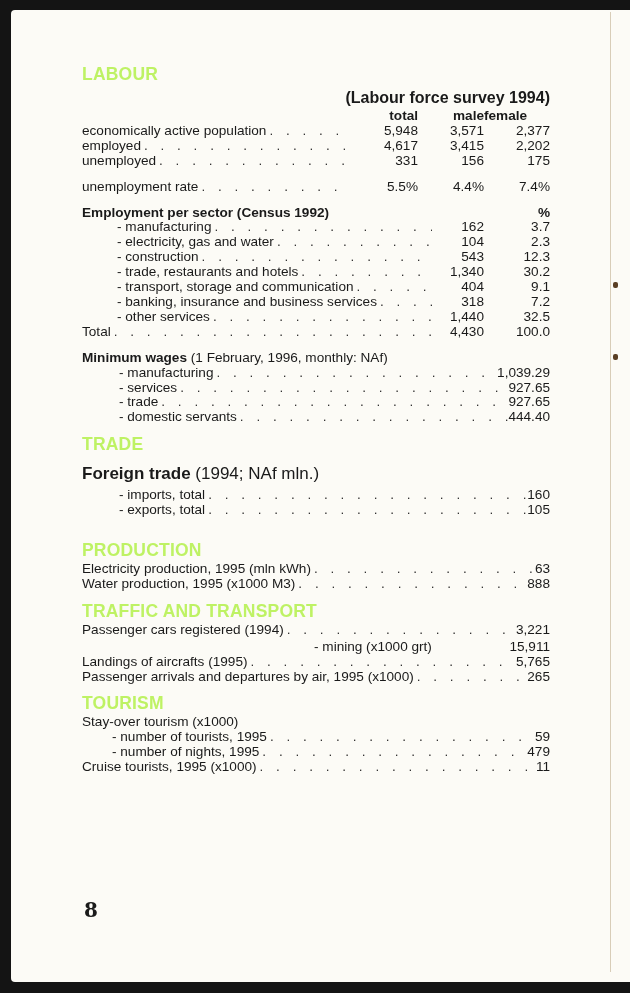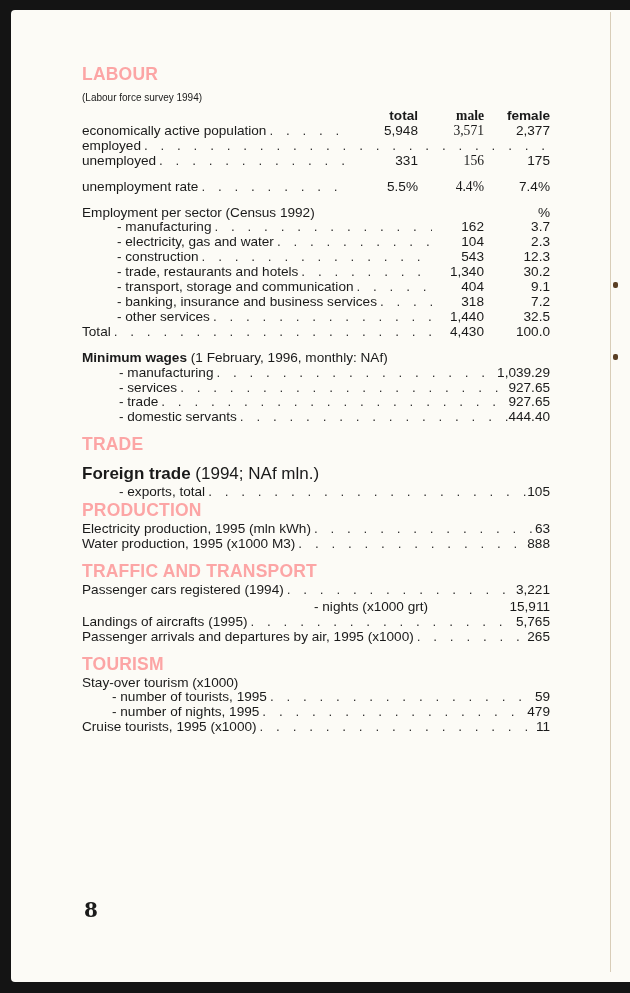--- a/index.html
+++ b/index.html
@@ -4,29 +4,29 @@
 <style>
   * { margin: 0; padding: 0; box-sizing: border-box; }
   html, body { width: 630px; height: 993px; background: #141414; overflow: hidden; }
   body { position: relative; font-family: "Liberation Sans", "DejaVu Sans", sans-serif; color: #1a1a1a; }
   .page {
     position: absolute; left: 11px; top: 10px; width: 619px; height: 972px;
     background: #fcfbf6; border-radius: 4px 0 0 4px;
   }
   .fold { position: absolute; left: 610px; top: 12px; width: 1px; height: 960px; background: #d8cdb8; }
   .content { position: absolute; left: 82px; top: 64px; width: 468px; font-size: 13.6px; line-height: 14.9px; }
-  .h-red { color: #fca5a5; font-weight: bold; font-size: 17.5px; line-height: 20px; letter-spacing: 0.2px; }
-  .sub { font-weight: normal; font-size: 10px; line-height: 15px; }
+  .h-red { color: #bef264; font-weight: bold; font-size: 17.5px; line-height: 20px; letter-spacing: 0.2px; }
+  .sub { font-weight: bold; font-size: 16px; line-height: 15px; text-align: right; }
   .row { display: flex; align-items: flex-start; white-space: nowrap; position: relative; }
   .lbl { flex: 0 0 auto; }
   .dots { flex: 1 1 auto; overflow: hidden; white-space: nowrap; letter-spacing: 4.5px; color: #333; padding-left: 3px; }
   .dots::before { content: ". . . . . . . . . . . . . . . . . . . . . . . . . . . . . . . . . . . . . . . . . . . . . . . . . . . . . . ."; }
   .c3 { flex: 0 0 auto; display: flex; }
   .c3 span { display: inline-block; text-align: right; }
-  .w-t { width: 68px; } .w-m { width: 66px; font-family: Liberation Serif, serif; } .w-f { width: 66px; }
+  .w-t { width: 68px; } .w-m { width: 66px; } .w-f { width: 66px; }
   .w-n { width: 52px; } .w-p { width: 66px; }
   .val { flex: 0 0 auto; text-align: right; }
   .ind { padding-left: 37px; }
   .gap { height: 10px; }
   .hdr-row { display: flex; justify-content: flex-end; font-weight: bold; }
   .big { font-weight: bold; font-size: 17px; line-height: 22px; }
   .big .norm { font-weight: normal; }
   .pagenum { position: absolute; left: 84px; top: 898px; font-family: "DejaVu Serif", "Liberation Serif", serif; font-weight: bold; font-size: 20px; }
   .mark { position: absolute; width: 5px; height: 6px; background: #5a3f24; border-radius: 2px; }
 </style>
@@ -39,35 +39,40 @@
 <div class="mark" style="left:613px;top:354px;"></div>
 
 <div class="content">
 
   <div class="h-red">LABOUR</div>
   <div class="sub" style="margin-top:6px;">(Labour force survey 1994)</div>
 
   <div class="hdr-row" style="margin-top:4px;">
     <span class="w-t" style="text-align:right">total</span>
     <span class="w-m" style="text-align:right">male</span>
-    <span class="w-f" style="text-align:right">female</span>
+    <span class="w-f" style="text-align:left">female</span>
   </div>
 
   <div class="row">
     <span class="lbl">economically active population</span>
       <span class="dots"></span>
     <span class="c3">
         <span class="w-t">5,948</span>
         <span class="w-m">3,571</span>
         <span class="w-f">2,377</span>
       </span>
   </div>
   <div class="row">
     <span class="lbl">employed</span>
       <span class="dots"></span>
+    <span class="c3">
+        <span class="w-t">4,617</span>
+        <span class="w-m">3,415</span>
+        <span class="w-f">2,202</span>
+      </span>
   </div>
   <div class="row">
     <span class="lbl">unemployed</span>
       <span class="dots"></span>
     <span class="c3">
         <span class="w-t">331</span>
         <span class="w-m">156</span>
         <span class="w-f">175</span>
       </span>
   </div>
@@ -77,21 +82,21 @@
     <span class="lbl">unemployment rate</span>
       <span class="dots"></span>
     <span class="c3">
         <span class="w-t">5.5%</span>
         <span class="w-m">4.4%</span>
         <span class="w-f">7.4%</span>
       </span>
   </div>
 
   <div class="gap" style="height:11px"></div>
-  <div class="row" style="font-weight:normal;gap:28px;">
+  <div class="row" style="font-weight:bold;gap:28px;">
     <span class="lbl">Employment per sector (Census 1992)</span>
     <span style="flex:1"></span>
     <span class="w-p" style="text-align:right">%</span>
   </div>
 
   <div class="row">
       <span class="lbl ind" style="padding-left:35px">- manufacturing</span>
       <span class="dots"></span>
       <span class="val w-n">162</span>
       <span class="val w-p">3.7</span>
@@ -162,47 +167,52 @@
   <div class="row">
       <span class="lbl ind">- domestic servants</span>
       <span class="dots"></span>
       <span class="val">444.40</span>
     </div>
 
   <div class="h-red" style="margin-top:9px;">TRADE</div>
   <div class="big" style="margin-top:9px;">
     <span>Foreign trade</span><span class="norm" style="white-space:pre"> (1994; NAf mln.)</span>
   </div>
+  <div class="row" style="margin-top:3px">
+      <span class="lbl ind">- imports, total</span>
+      <span class="dots"></span>
+      <span class="val">160</span>
+    </div>
   <div class="row">
       <span class="lbl ind">- exports, total</span>
       <span class="dots"></span>
       <span class="val">105</span>
     </div>
 
-  <div class="h-red" style="">PRODUCTION</div>
+  <div class="h-red" style="margin-top:22px;">PRODUCTION</div>
   <div class="row" style="margin-top:2px">
       <span class="lbl">Electricity production, 1995 (mln kWh)</span>
       <span class="dots"></span>
       <span class="val">63</span>
     </div>
   <div class="row">
       <span class="lbl">Water production, 1995 (x1000 M3)</span>
       <span class="dots"></span>
       <span class="val">888</span>
     </div>
 
   <div class="h-red" style="margin-top:9px;">TRAFFIC AND TRANSPORT</div>
   <div class="row" style="margin-top:2px">
       <span class="lbl">Passenger cars registered (1994)</span>
       <span class="dots"></span>
       <span class="val">3,221</span>
     </div>
   <div class="row" style="margin-top:2px">
     <span class="lbl" style="width:232px"></span>
-    <span class="lbl">- nights (x1000 grt)</span>
+    <span class="lbl">- mining (x1000 grt)</span>
     <span style="flex:1"></span>
     <span class="val">15,911</span>
   </div>
   <div class="row">
       <span class="lbl">Landings of aircrafts (1995)</span>
       <span class="dots"></span>
       <span class="val">5,765</span>
     </div>
   <div class="row">
       <span class="lbl">Passenger arrivals and departures by air, 1995 (x1000)</span>

